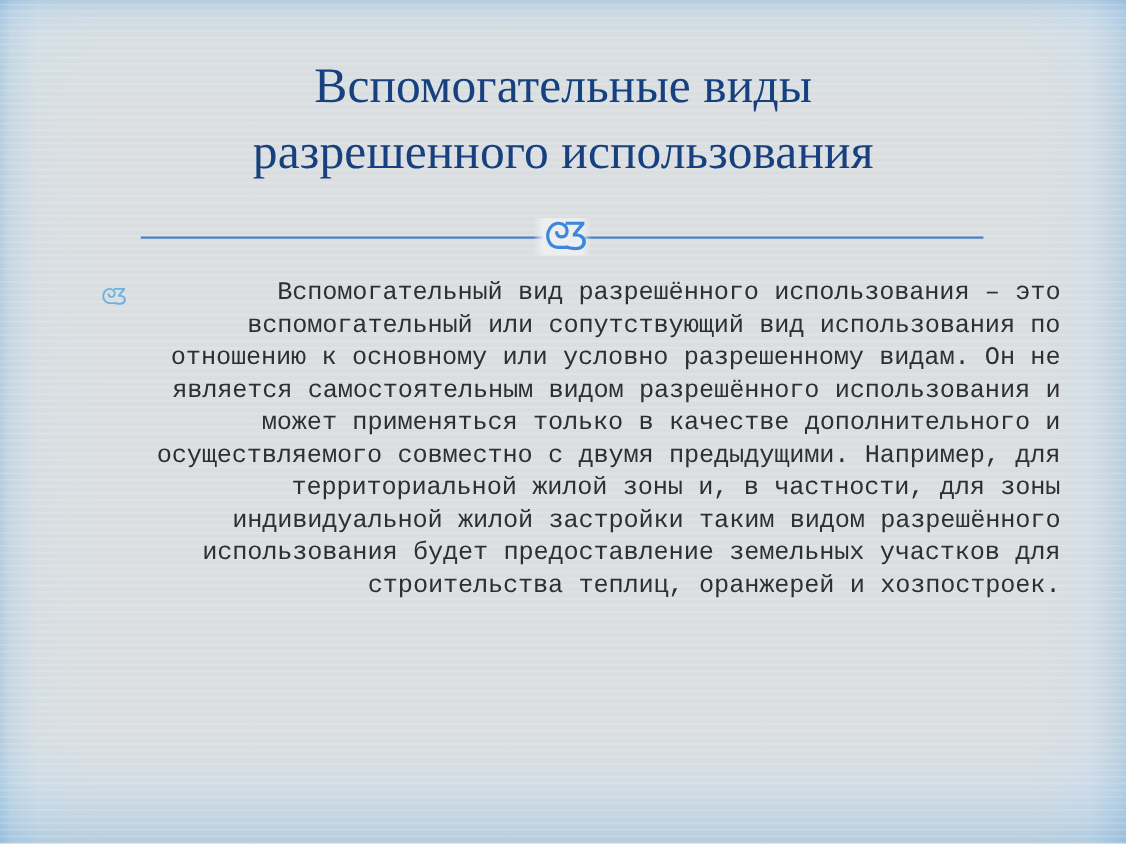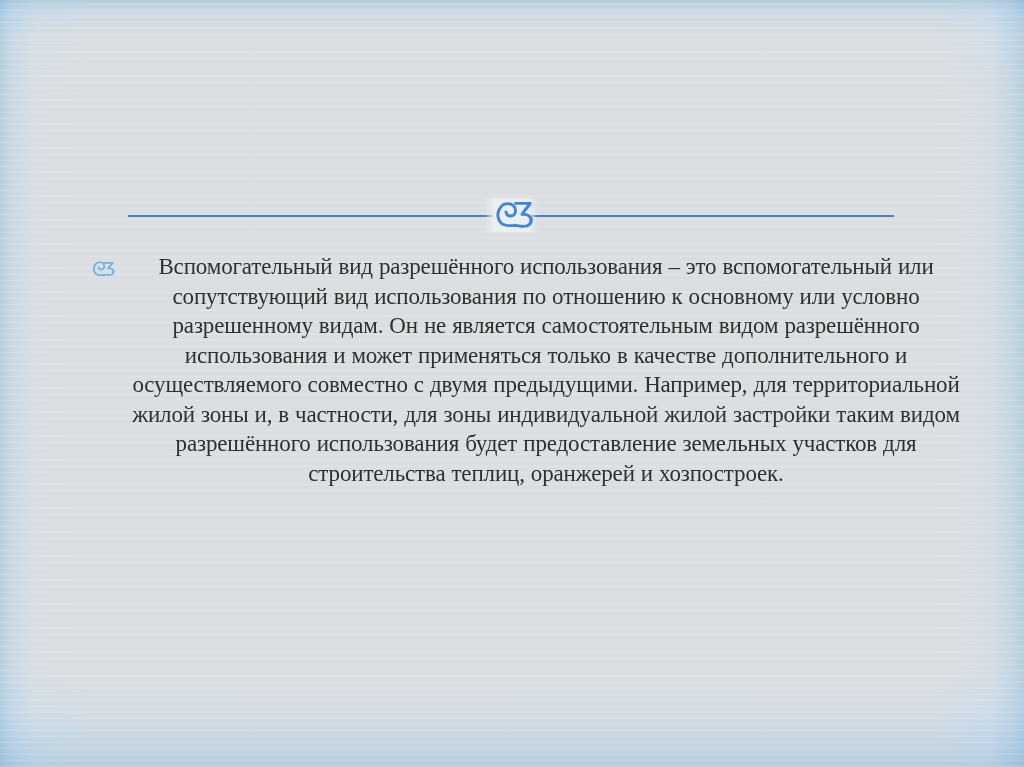--- a/index.html
+++ b/index.html
@@ -119,37 +119,41 @@
     width: 36px;
     color: #6fb2dd;
     font-family: "DejaVu Sans", sans-serif;
     font-size: 20px;
     line-height: 30px;
     letter-spacing: -4px;
     padding-top: 2px;
   }
   #body-text {
     flex: 1 1 auto;
-    font-family: Liberation Serif, serif;
+    font-family: Liberation Mono, monospace;
     font-weight: 300;
     font-size: 23px;
     line-height: 29.5px;
     color: #2f2f2f;
     letter-spacing: -0.15px;
     word-spacing: .4px;
-    text-align: center;
+    text-align: right;
   }
 </style>
 </head>
 <body>
 
 <div id="slide">
 
   <div id="paper-texture"></div>
 
+  <div id="title-block">
+    <div class="title-line">Вспомогательные виды</div>
+    <div class="title-line">разрешенного использования</div>
+  </div>
 
   <div id="divider">
     <div id="divider-rule"></div>
     <div id="divider-ornament">ᘓƷ</div>
   </div>
 
   <div id="body-block">
     <div id="body-bullet">ᘓƷ</div>
     <div id="body-text">Вспомогательный вид разрешённого использования – это вспомогательный или сопутствующий вид использования по отношению к основному или условно разрешенному видам. Он не является самостоятельным видом разрешённого использования и может применяться только в качестве дополнительного и осуществляемого совместно с двумя предыдущими. Например, для территориальной жилой зоны и, в частности, для зоны индивидуальной жилой застройки таким видом разрешённого использования будет предоставление земельных участков для строительства теплиц, оранжерей и хозпостроек.</div>
   </div>

